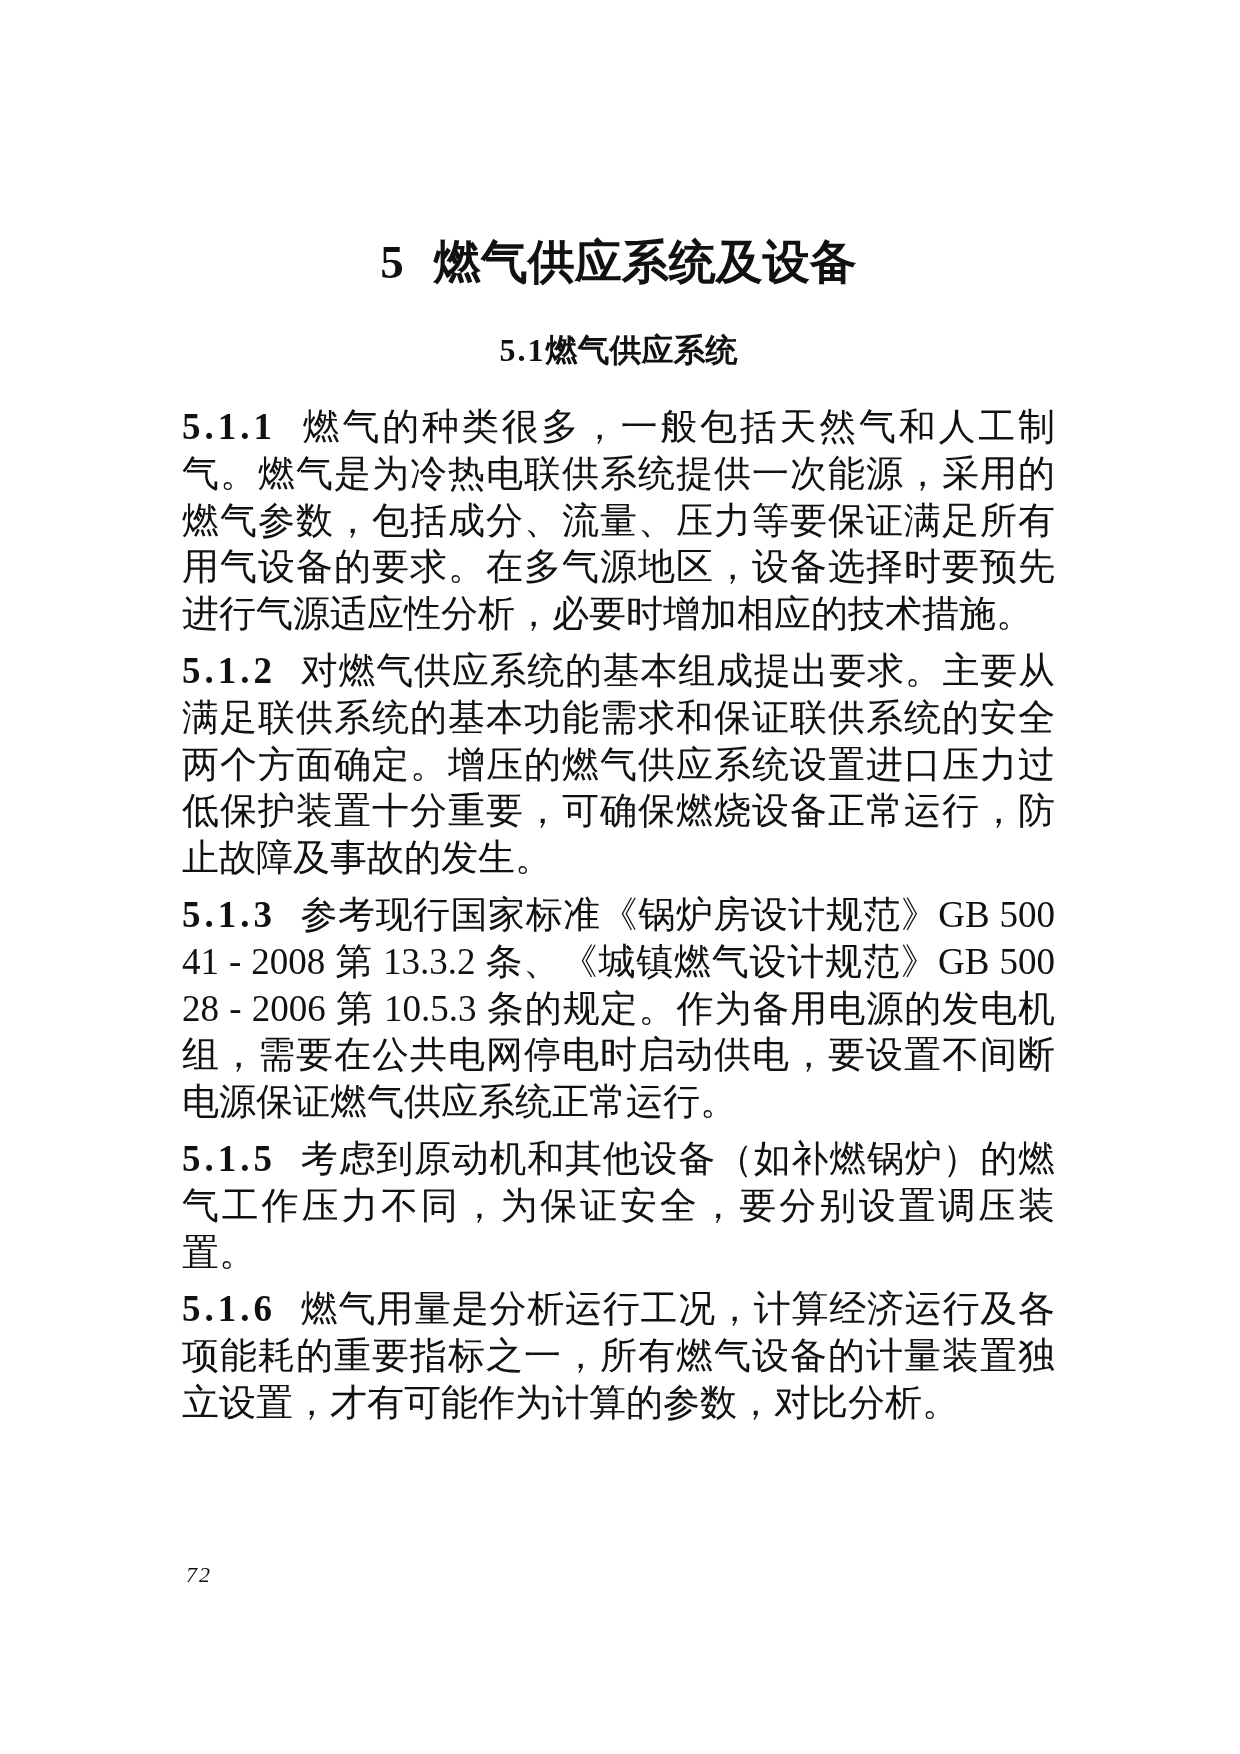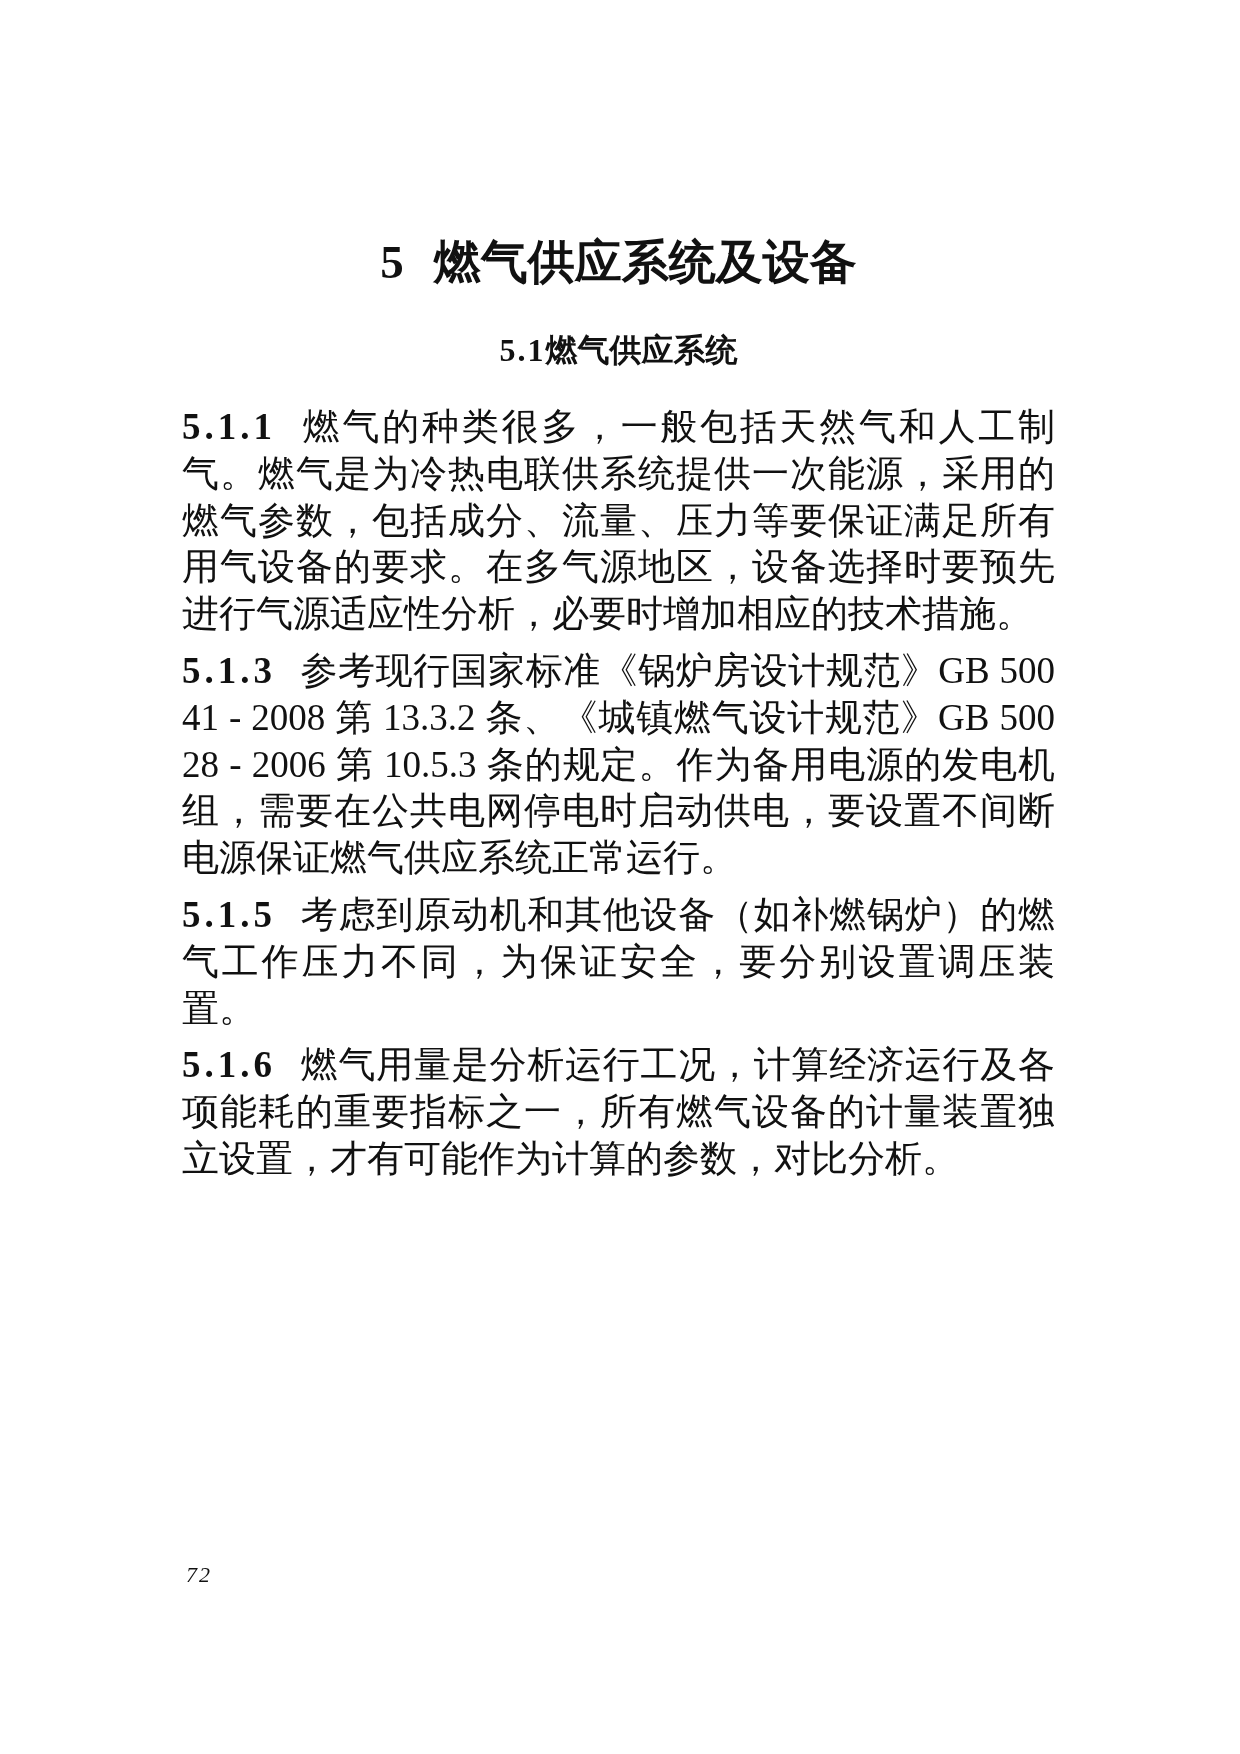--- a/index.html
+++ b/index.html
@@ -118,20 +118,23 @@
 
   <div class="section-title">
     <span class="section-num">5.1</span><span>燃气供应系统</span>
   </div>
 
   <div class="clauses" id="clause-list">
   <p class="clause">
     <span class="clause-num">5.1.1</span><span class="clause-text">燃气的种类很多，一般包括天然气和人工制气。燃气是为冷热电联供系统提供一次能源，采用的燃气参数，包括成分、流量、压力等要保证满足所有用气设备的要求。在多气源地区，设备选择时要预先进行气源适应性分析，必要时增加相应的技术措施。</span>
   </p>
 
+  <p class="clause">
+    <span class="clause-num">5.1.2</span><span class="clause-text">对燃气供应系统的基本组成提出要求。主要从满足联供系统的基本功能需求和保证联供系统的安全两个方面确定。增压的燃气供应系统设置进口压力过低保护装置十分重要，可确保燃烧设备正常运行，防止故障及事故的发生。</span>
+  </p>
 
   <p class="clause">
     <span class="clause-num">5.1.3</span><span class="clause-text">参考现行国家标准《锅炉房设计规范》GB 50041 - 2008 第 13.3.2 条、《城镇燃气设计规范》GB 50028 - 2006 第 10.5.3 条的规定。作为备用电源的发电机组，需要在公共电网停电时启动供电，要设置不间断电源保证燃气供应系统正常运行。</span>
   </p>
 
 
   <p class="clause">
     <span class="clause-num">5.1.5</span><span class="clause-text">考虑到原动机和其他设备（如补燃锅炉）的燃气工作压力不同，为保证安全，要分别设置调压装置。</span>
   </p>
 

